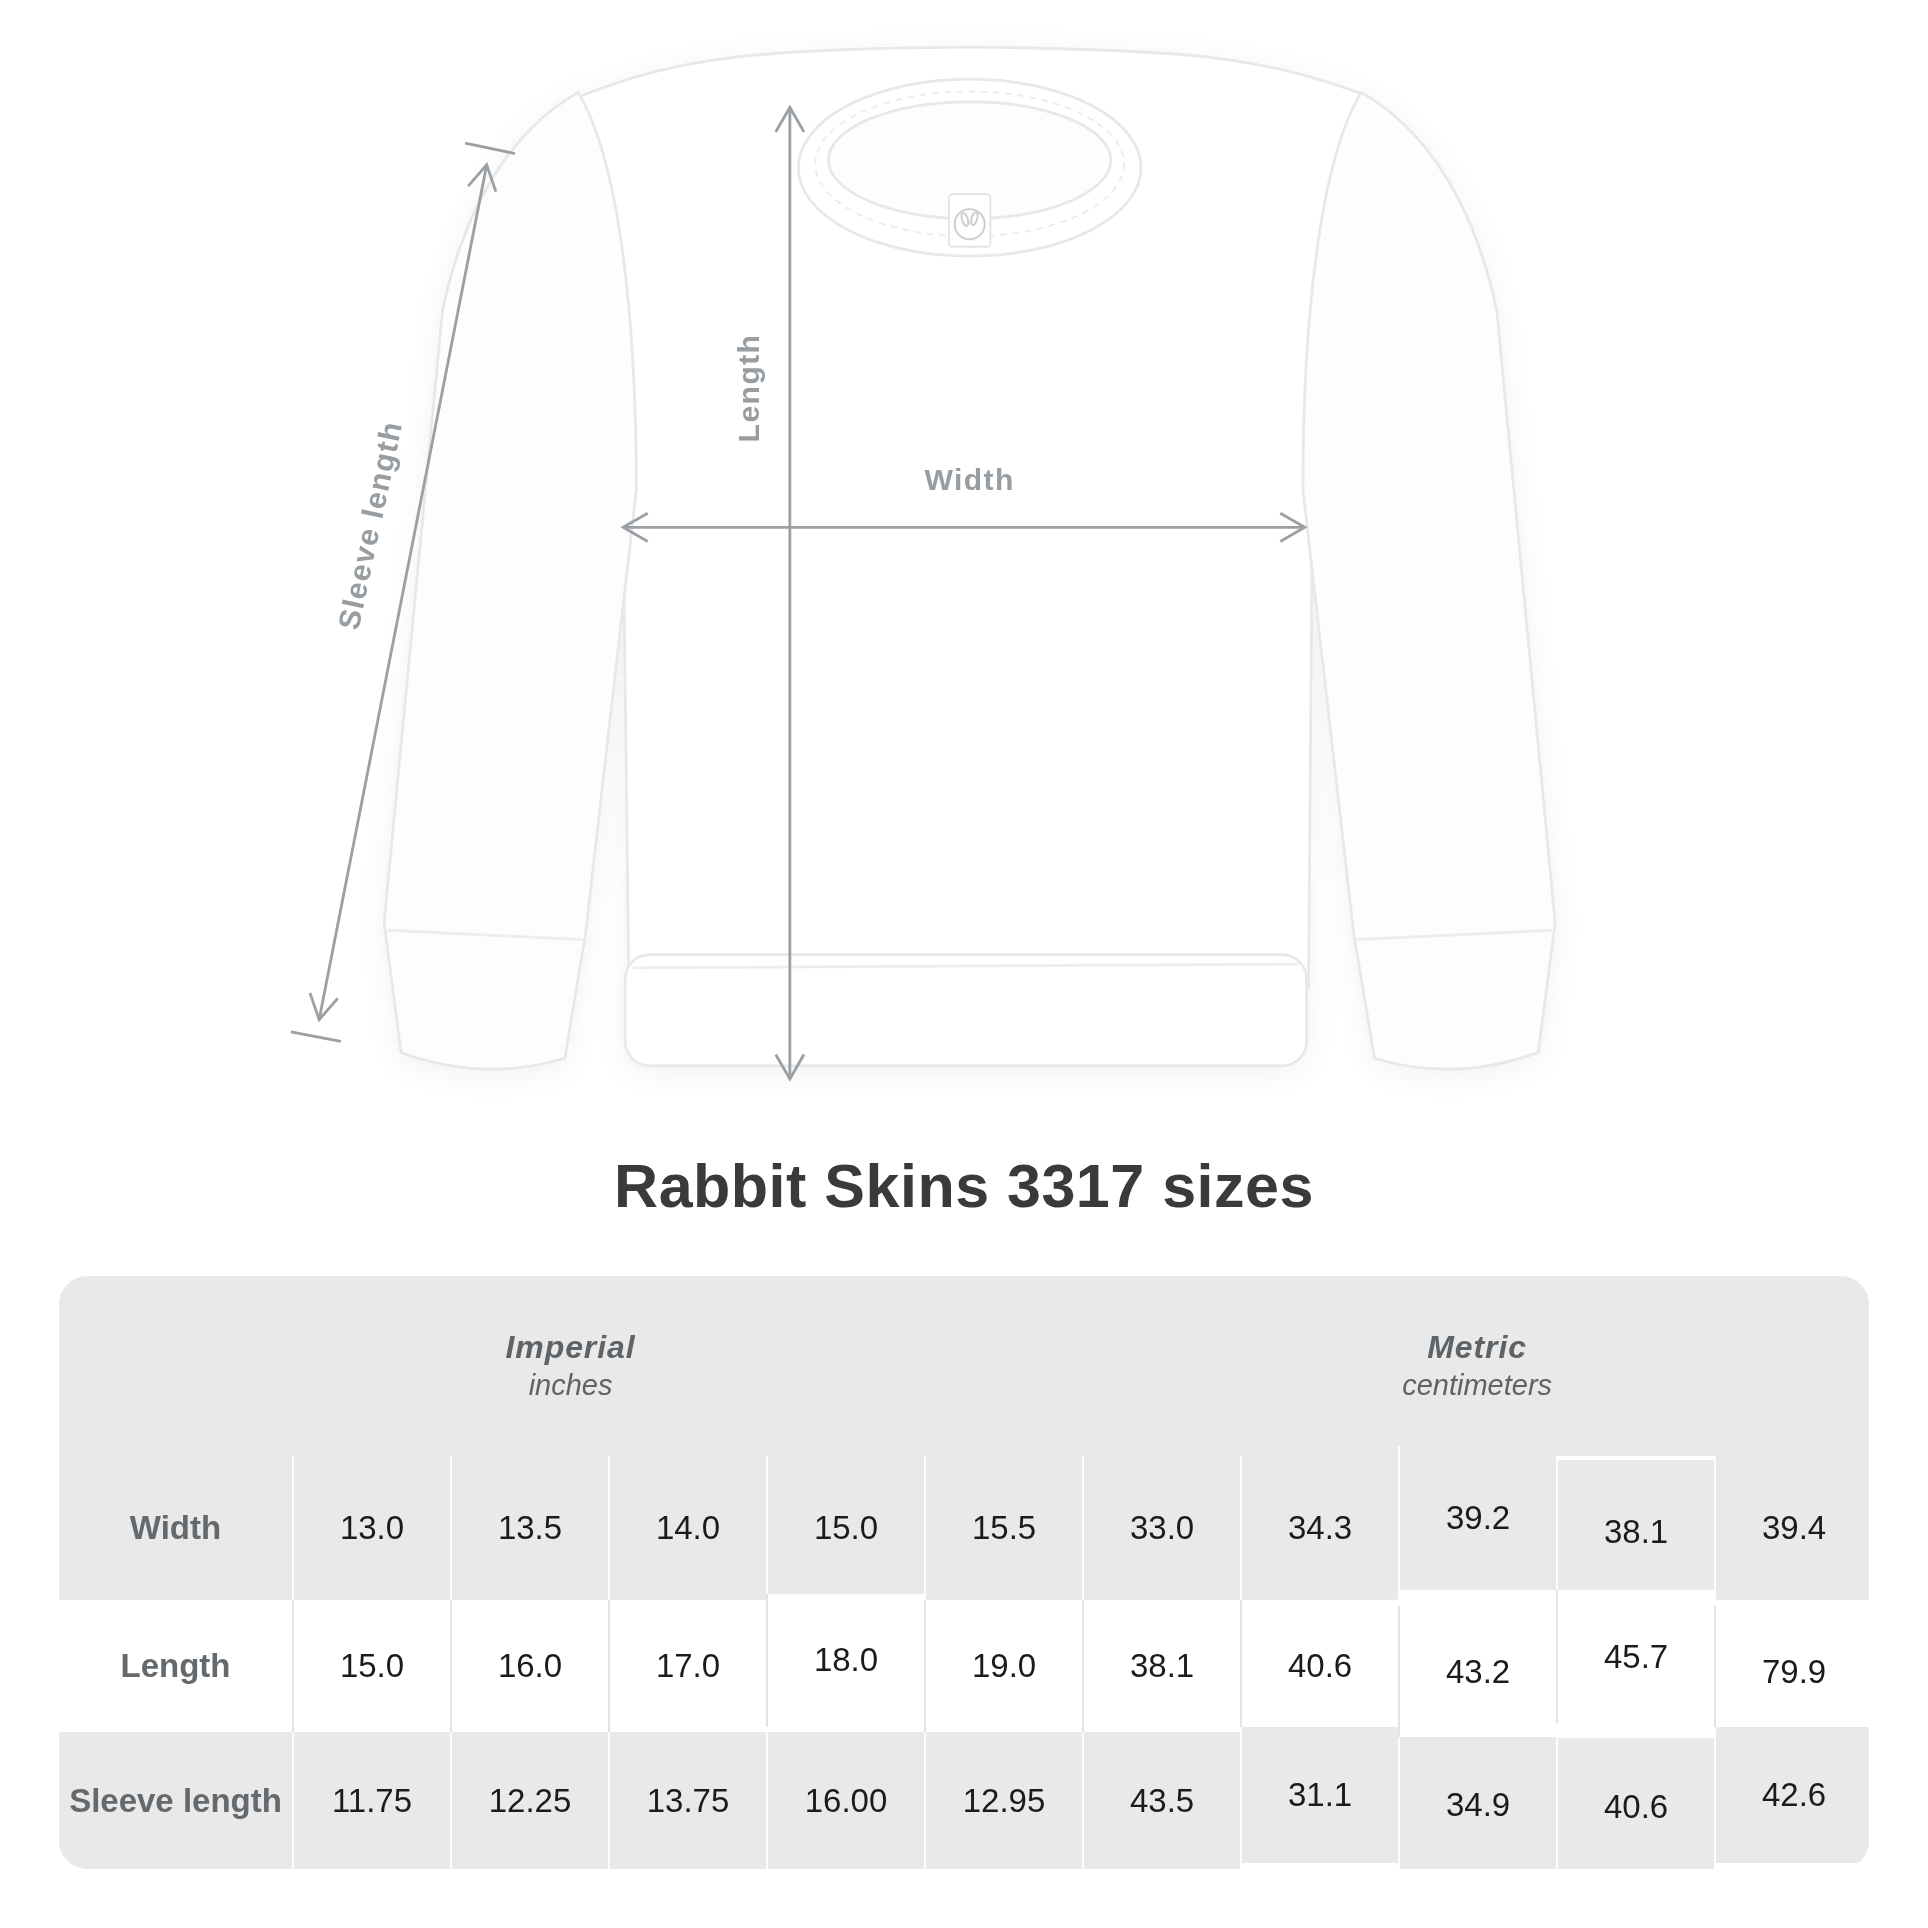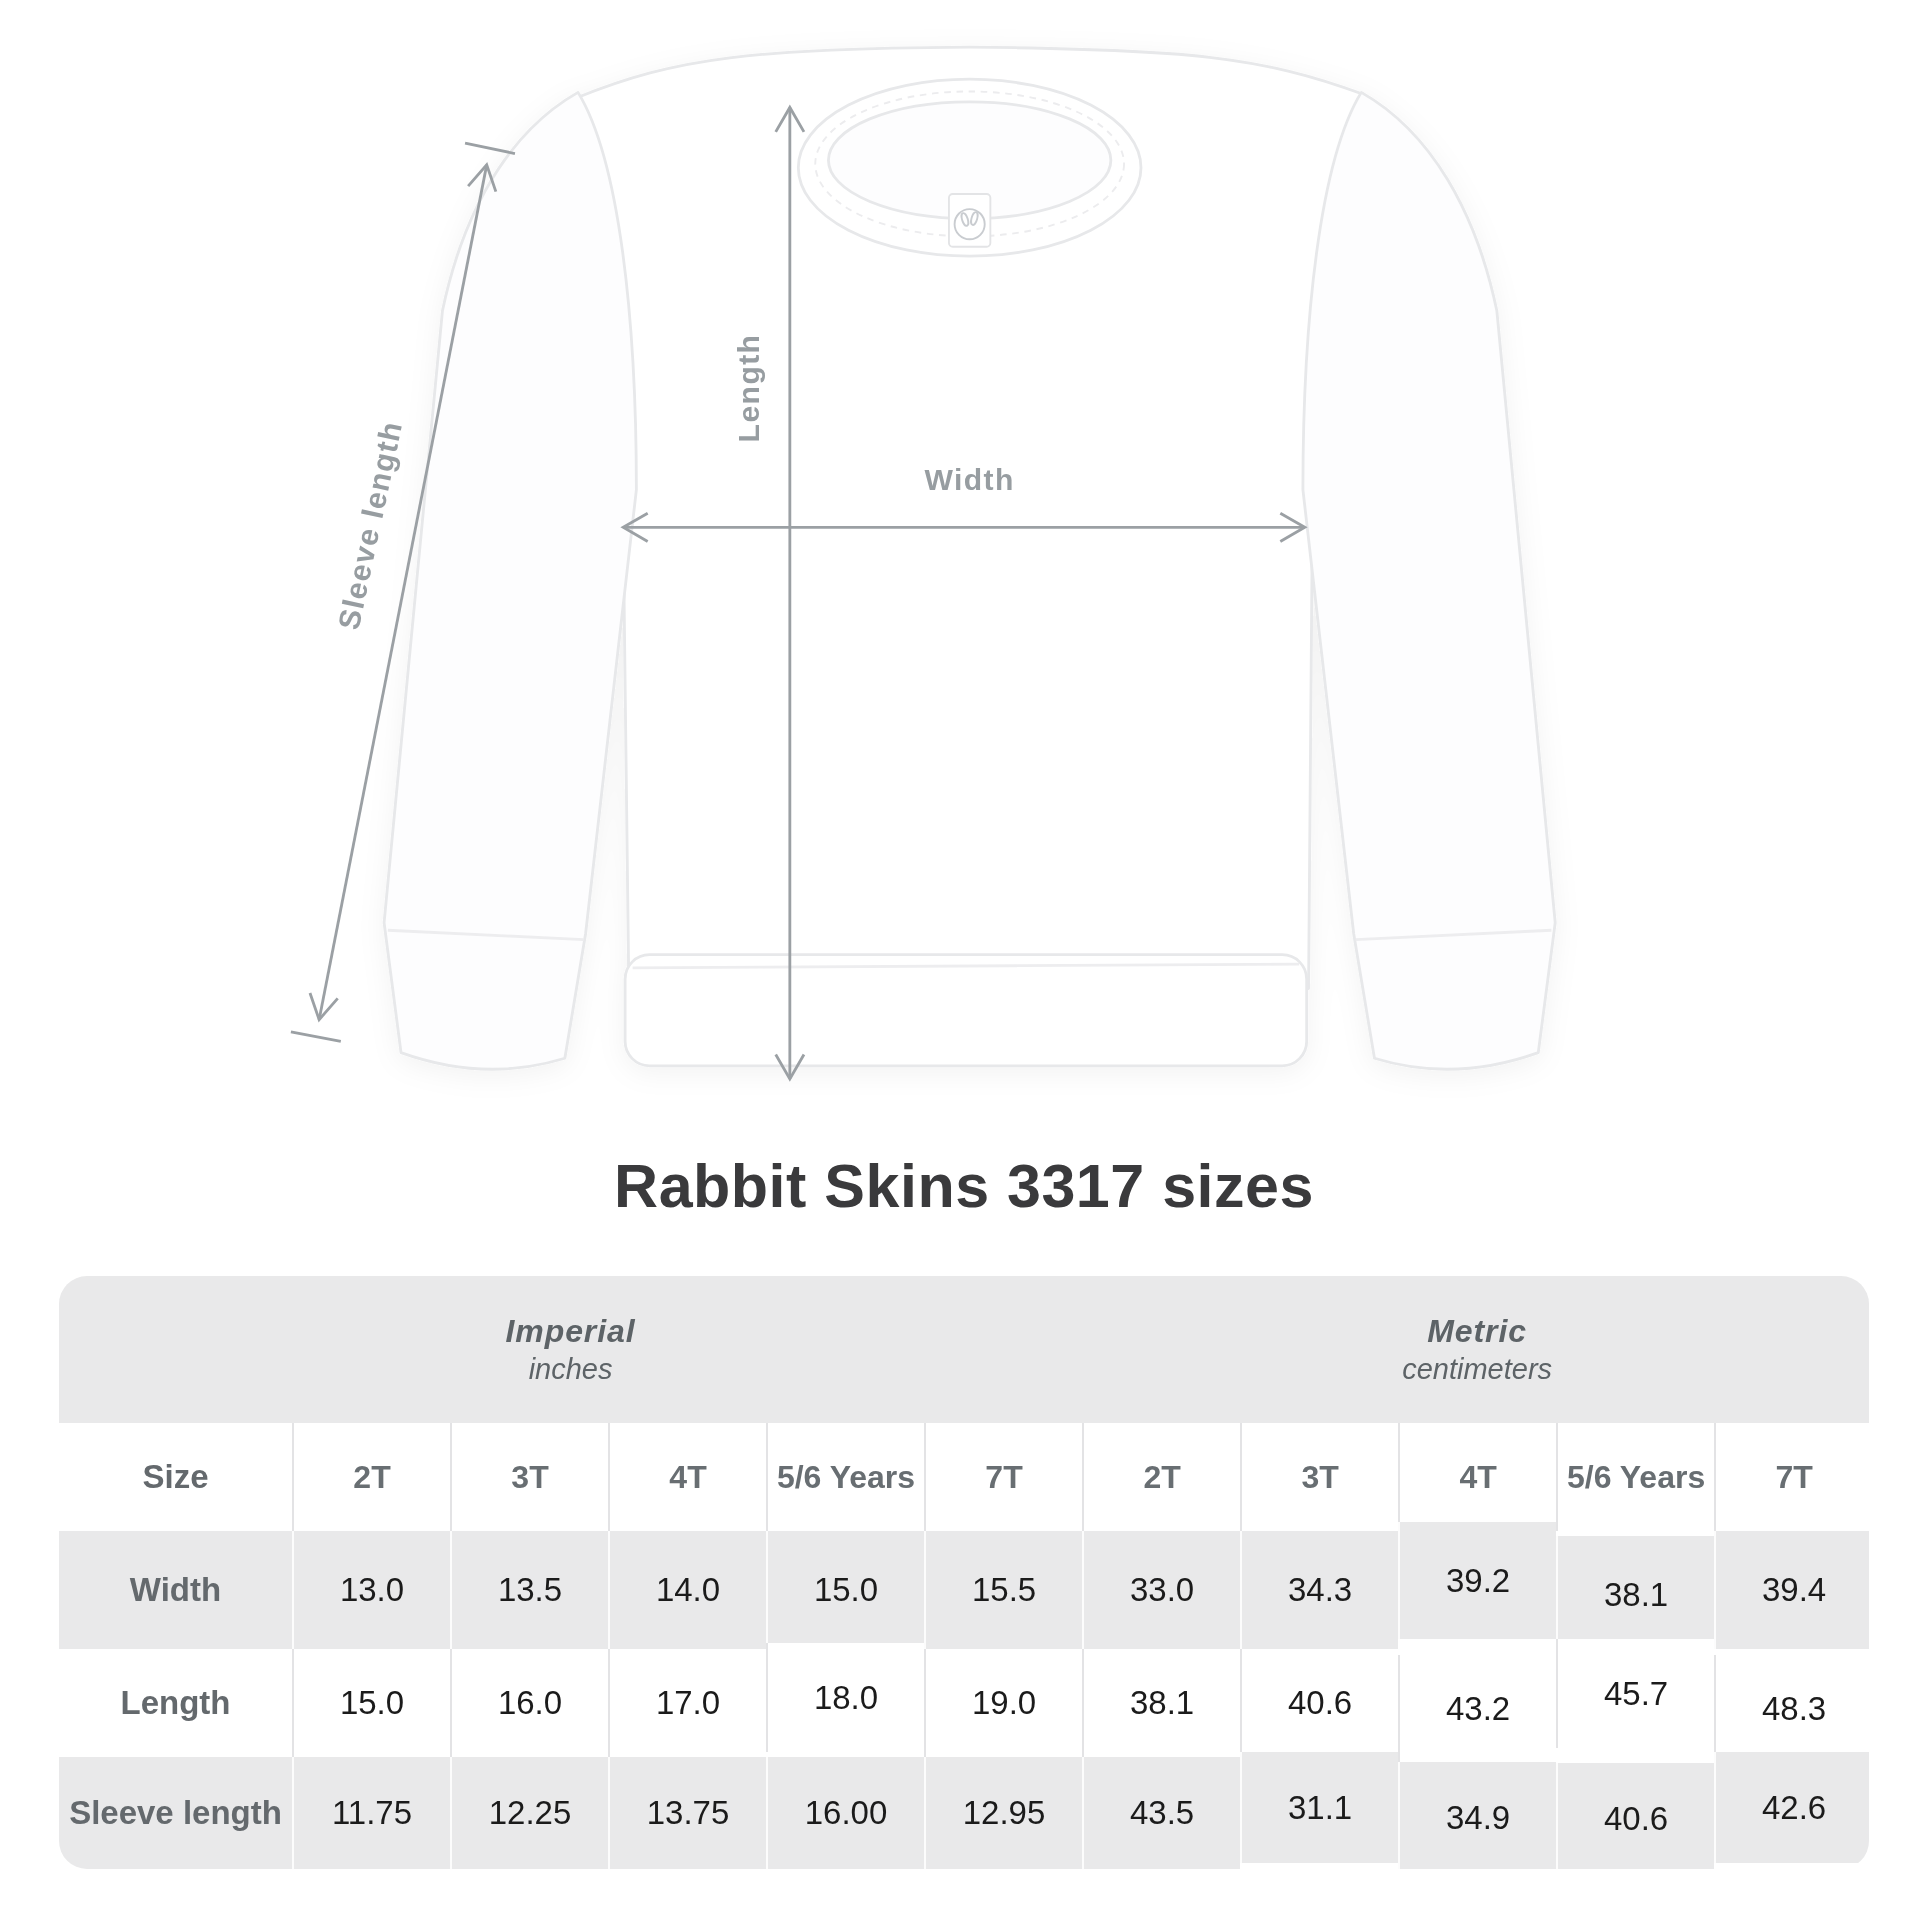--- a/index.html
+++ b/index.html
@@ -121,33 +121,20 @@
           <td colspan="6">
             <div class="sys-name">Imperial</div>
             <div class="sys-unit">inches</div>
           </td>
           <td colspan="5">
             <div class="sys-name">Metric</div>
             <div class="sys-unit">centimeters</div>
           </td>
         </tr>
 
-        <tr class="r-size">
-          <td class="lbl">Size</td>
-          <td class="hd">2T</td>
-          <td class="hd">3T</td>
-          <td class="hd">4T</td>
-          <td class="hd">5/6 Years</td>
-          <td class="hd">7T</td>
-          <td class="hd">2T</td>
-          <td class="hd">3T</td>
-          <td class="hd">4T</td>
-          <td class="hd">5/6 Years</td>
-          <td class="hd">7T</td>
-        </tr>
 
         <tr class="r-data w">
           <td class="lbl">Width</td>
           <td class="val">13.0</td>
           <td class="val">13.5</td>
           <td class="val">14.0</td>
           <td class="val">15.0</td>
           <td class="val">15.5</td>
           <td class="val">33.0</td>
           <td class="val">34.3</td>
@@ -160,21 +147,21 @@
           <td class="lbl">Length</td>
           <td class="val">15.0</td>
           <td class="val">16.0</td>
           <td class="val">17.0</td>
           <td class="val u4">18.0</td>
           <td class="val">19.0</td>
           <td class="val">38.1</td>
           <td class="val">40.6</td>
           <td class="val d2">43.2</td>
           <td class="val u8">45.7</td>
-          <td class="val d2">48.3</td>
+          <td class="val d2">79.9</td>
         </tr>
 
         <tr class="r-data s">
           <td class="lbl">Sleeve length</td>
           <td class="val">11.75</td>
           <td class="val">12.25</td>
           <td class="val">13.75</td>
           <td class="val">16.00</td>
           <td class="val">12.95</td>
           <td class="val">43.5</td>

